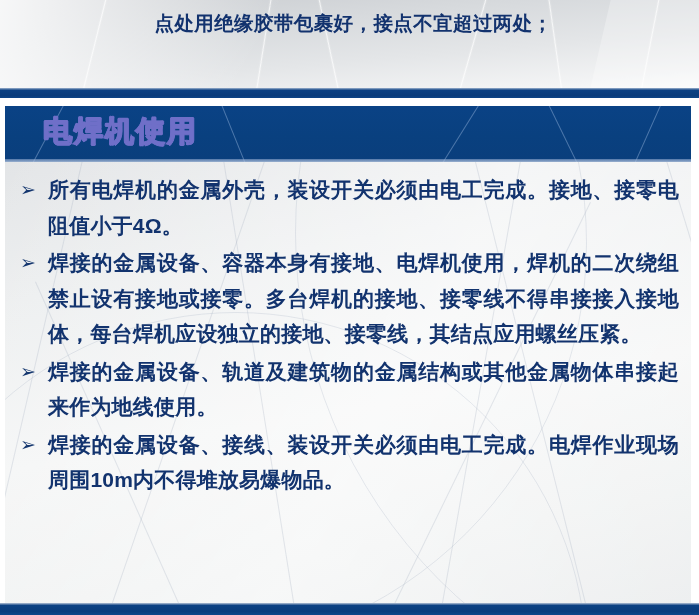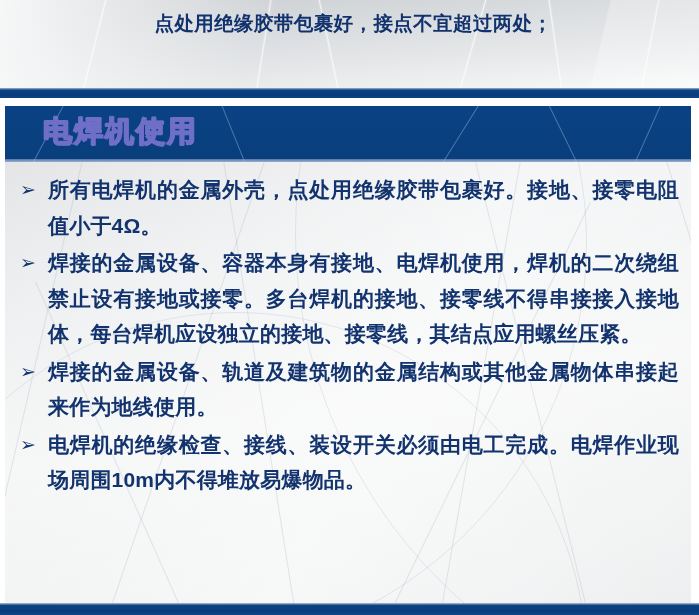--- a/index.html
+++ b/index.html
@@ -244,36 +244,36 @@
       <div class="bline bl4"></div>
       <div class="bline bl5"></div>
       <div class="bline bl6"></div>
       <div class="bline bl7"></div>
       <div class="bline bl8"></div>
 
       <div class="bullets">
 
         <div class="bullet-row">
           <span class="bullet-marker">➢</span>
-          <span class="bullet-text">所有电焊机的金属外壳，点处用绝缘胶带包裹好。接地、接零电阻值小于4Ω。</span>
+          <span class="bullet-text">所有电焊机的金属外壳，装设开关必须由电工完成。接地、接零电阻值小于4Ω。</span>
         </div>
 
         <div class="bullet-row">
           <span class="bullet-marker">➢</span>
           <span class="bullet-text">焊接的金属设备、容器本身有接地、电焊机使用，焊机的二次绕组禁止设有接地或接零。多台焊机的接地、接零线不得串接接入接地体，每台焊机应设独立的接地、接零线，其结点应用螺丝压紧。</span>
         </div>
 
         <div class="bullet-row">
           <span class="bullet-marker">➢</span>
           <span class="bullet-text">焊接的金属设备、轨道及建筑物的金属结构或其他金属物体串接起来作为地线使用。</span>
         </div>
 
         <div class="bullet-row">
           <span class="bullet-marker">➢</span>
-          <span class="bullet-text">电焊机的绝缘检查、接线、装设开关必须由电工完成。电焊作业现场周围10m内不得堆放易爆物品。</span>
+          <span class="bullet-text">焊接的金属设备、接线、装设开关必须由电工完成。电焊作业现场周围10m内不得堆放易爆物品。</span>
         </div>
 
       </div>
     </div>
   </div>
 
   <div class="bottom-rule"></div>
 
 </div>
 

